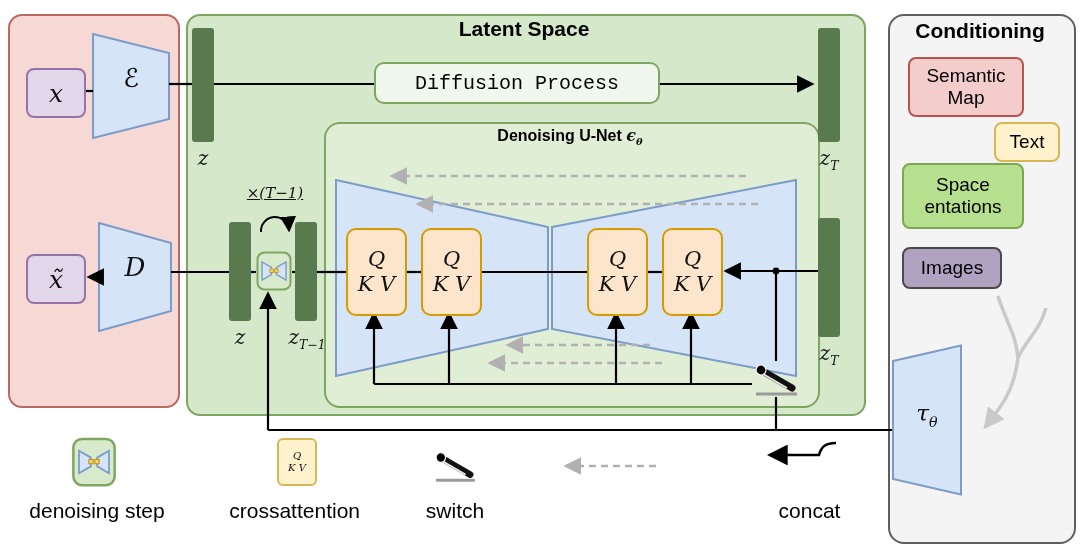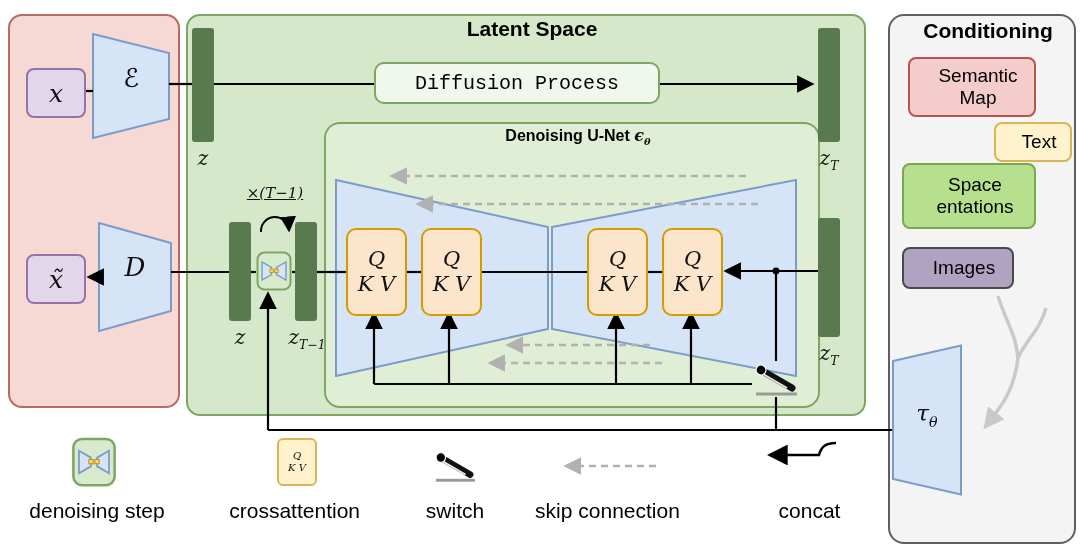--- a/index.html
+++ b/index.html
@@ -1,35 +1,35 @@
 <!DOCTYPE html>
 <html><head>
 <meta charset="utf-8">
 <style>
   html,body{margin:0;padding:0;background:#fff;}
   #stage{position:relative;width:1080px;height:557px;background:#fff;overflow:hidden;
          font-family:"Liberation Sans",sans-serif;color:#000;}
   .panel{position:absolute;border:2px solid;border-radius:14px;z-index:1;}
   #unet-panel{z-index:2;border-radius:16px;}
-  .title{position:absolute;z-index:10;font-weight:bold;font-size:21px;text-align:center;padding-left:8px;}
+  .title{position:absolute;z-index:10;font-weight:bold;font-size:21px;text-align:center;}
   .bar{position:absolute;z-index:10;background:#587a4e;border-radius:3px;}
   .math{font-family:"DejaVu Serif","DejaVu Sans",serif;font-style:italic;color:#111;}
   .barlbl{position:absolute;z-index:10;font-size:20px;text-align:center;}
   sub{font-size:0.62em;}
   .iobox{position:absolute;z-index:10;background:#e2d7ea;border:2px solid #9673a6;border-radius:8px;
          display:flex;align-items:center;justify-content:center;font-size:25px;}
   .traplbl{position:absolute;z-index:10;text-align:center;font-size:26px;}
   .trap{position:absolute;z-index:3;}
   .qkv{position:absolute;z-index:10;width:57px;height:84px;background:#fce5cb;border:2px solid #d79b00;
        border-radius:10px;display:flex;flex-direction:column;align-items:center;justify-content:center;
        font-size:21px;line-height:1.2;}
   .procbox{position:absolute;z-index:10;background:#f0f7ec;border:2px solid #7fa562;border-radius:10px;
        display:flex;align-items:center;justify-content:center;font-size:20px;font-family:Liberation Mono, monospace;}
   .condbox{position:absolute;z-index:10;border:2px solid;border-radius:8px;display:flex;align-items:center;
-       justify-content:center;text-align:center;font-size:19px;line-height:1.18;padding-left:12px;}
+       justify-content:center;text-align:center;font-size:19px;line-height:1.18;}
   .legendlbl{position:absolute;z-index:10;font-size:21px;text-align:center;}
   .icon{position:absolute;z-index:12;}
   #overlay{position:absolute;left:0;top:0;z-index:5;pointer-events:none;}
   .minicross{position:absolute;z-index:12;background:#fff2cc;border:2px solid #d6b656;border-radius:6px;
        display:flex;flex-direction:column;align-items:center;justify-content:center;font-size:10px;line-height:1.25;}
 </style>
 </head>
 <body>
 
 <div id="stage">
@@ -219,16 +219,15 @@
   <svg class="icon" style="left:552px;top:453px;" width="110" height="26" viewBox="0 0 110 26">
     <line x1="104" y1="13" x2="14" y2="13" stroke="#b1b1b1" stroke-width="2.6" stroke-dasharray="7 5" marker-end="url(#aG)"></line>
   </svg>
   <svg class="icon" style="left:758px;top:440px;" width="88" height="32" viewBox="0 0 88 32">
     <path d="M78 3 C66 3 63 8 61 15 L12 15" fill="none" stroke="#000" stroke-width="2.6" marker-end="url(#aB)"></path>
   </svg>
 
   <div class="legendlbl" style="left:8px;top:499px;width:178px;">denoising step</div>
   <div class="legendlbl" style="left:185px;top:499px;width:175px;text-align:right;">crossattention</div>
   <div class="legendlbl" style="left:400px;top:499px;width:110px;">switch</div>
-  <div class="legendlbl" style="left:515px;top:499px;width:185px;">skip connection</div>
   <div class="legendlbl" style="left:752px;top:499px;width:115px;">concat</div>
 
 </div>
 
 </body></html>

